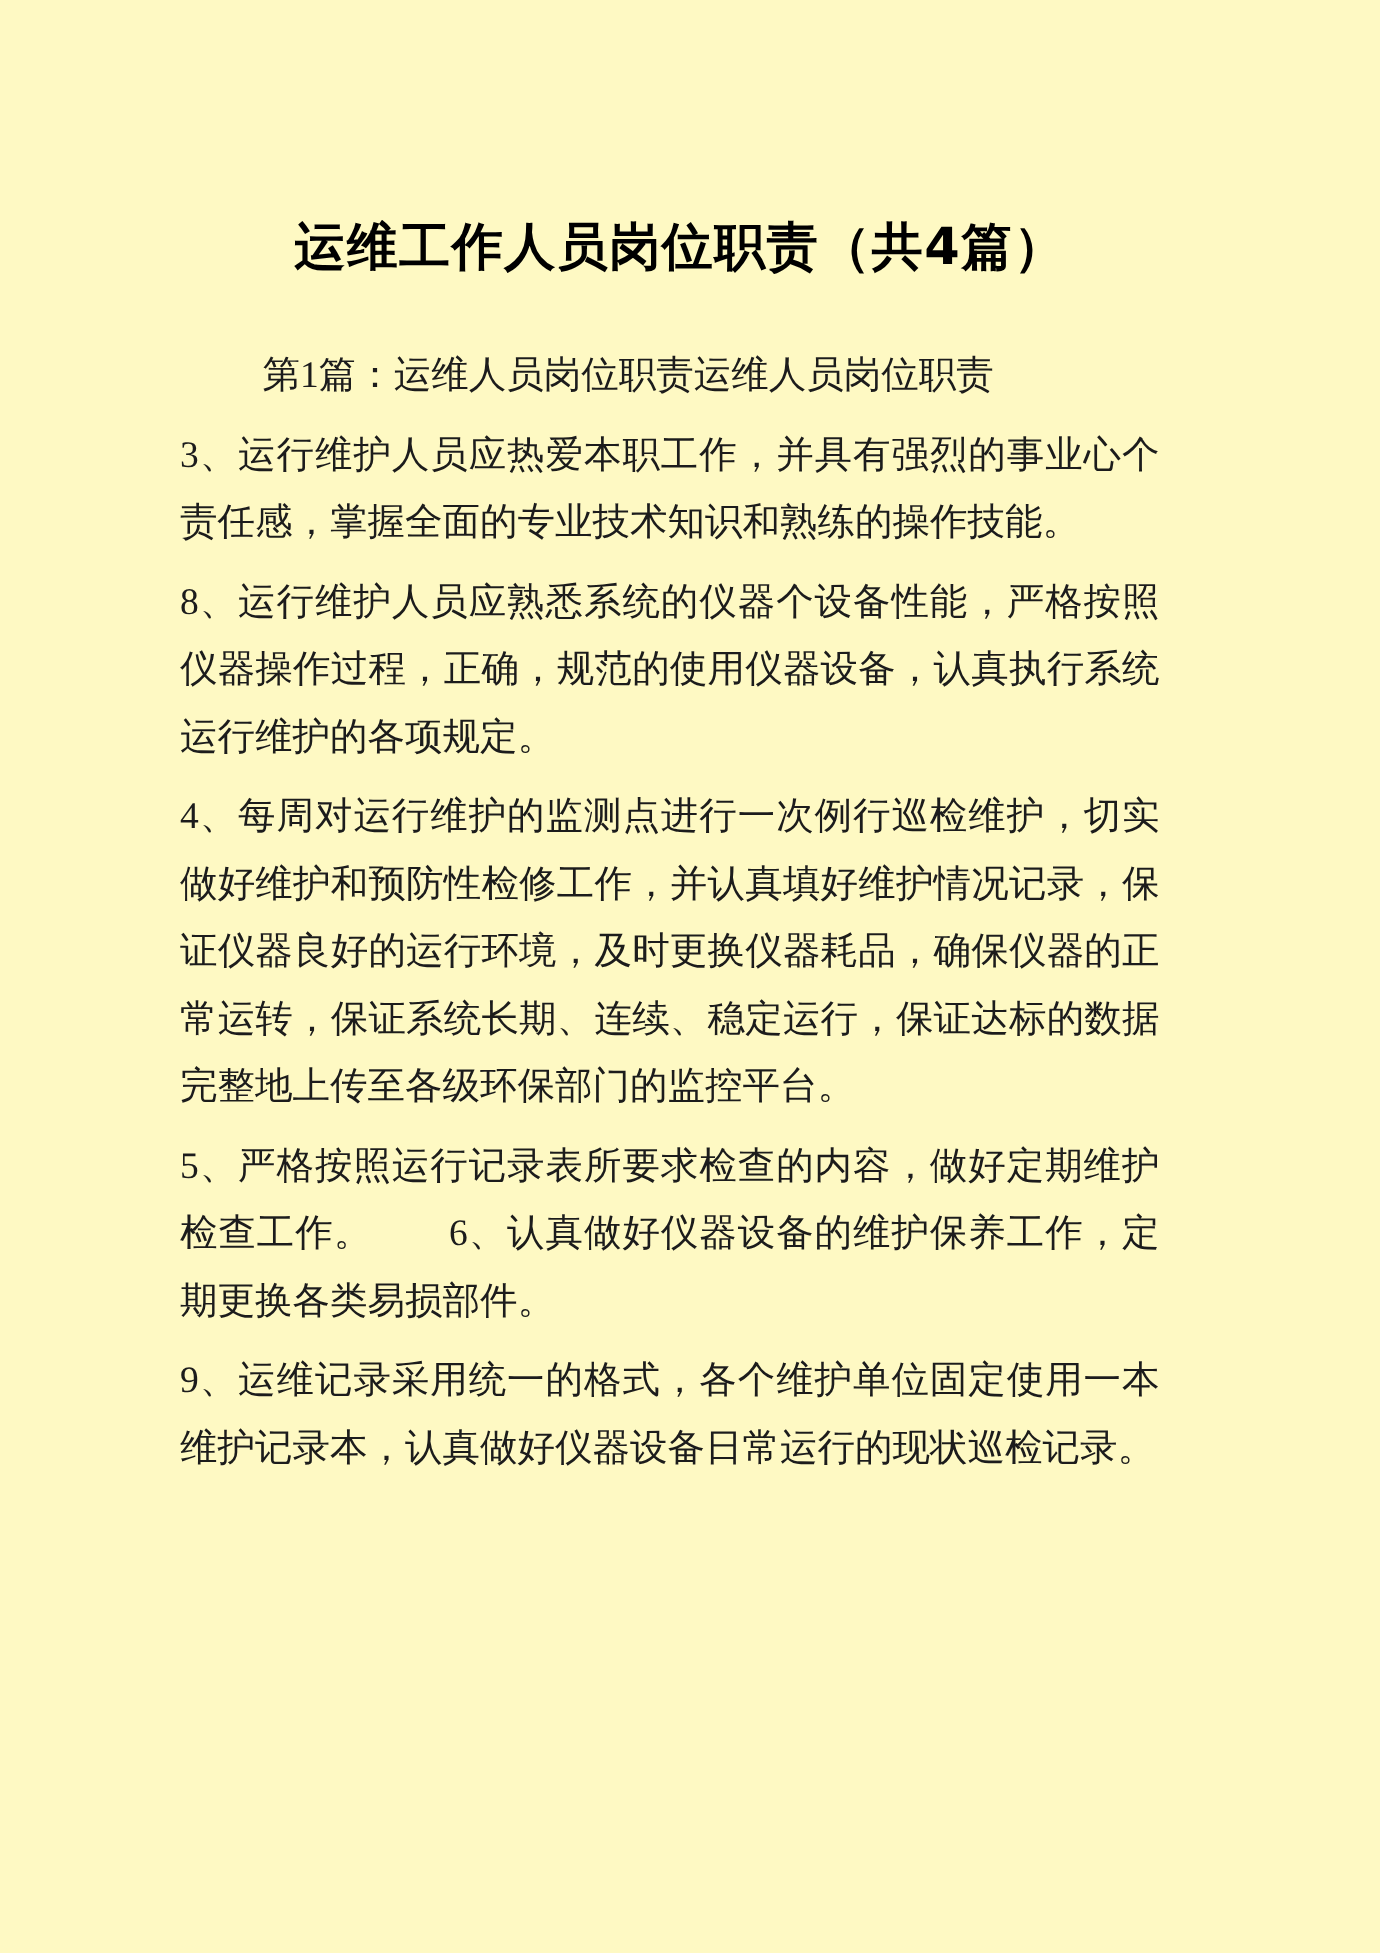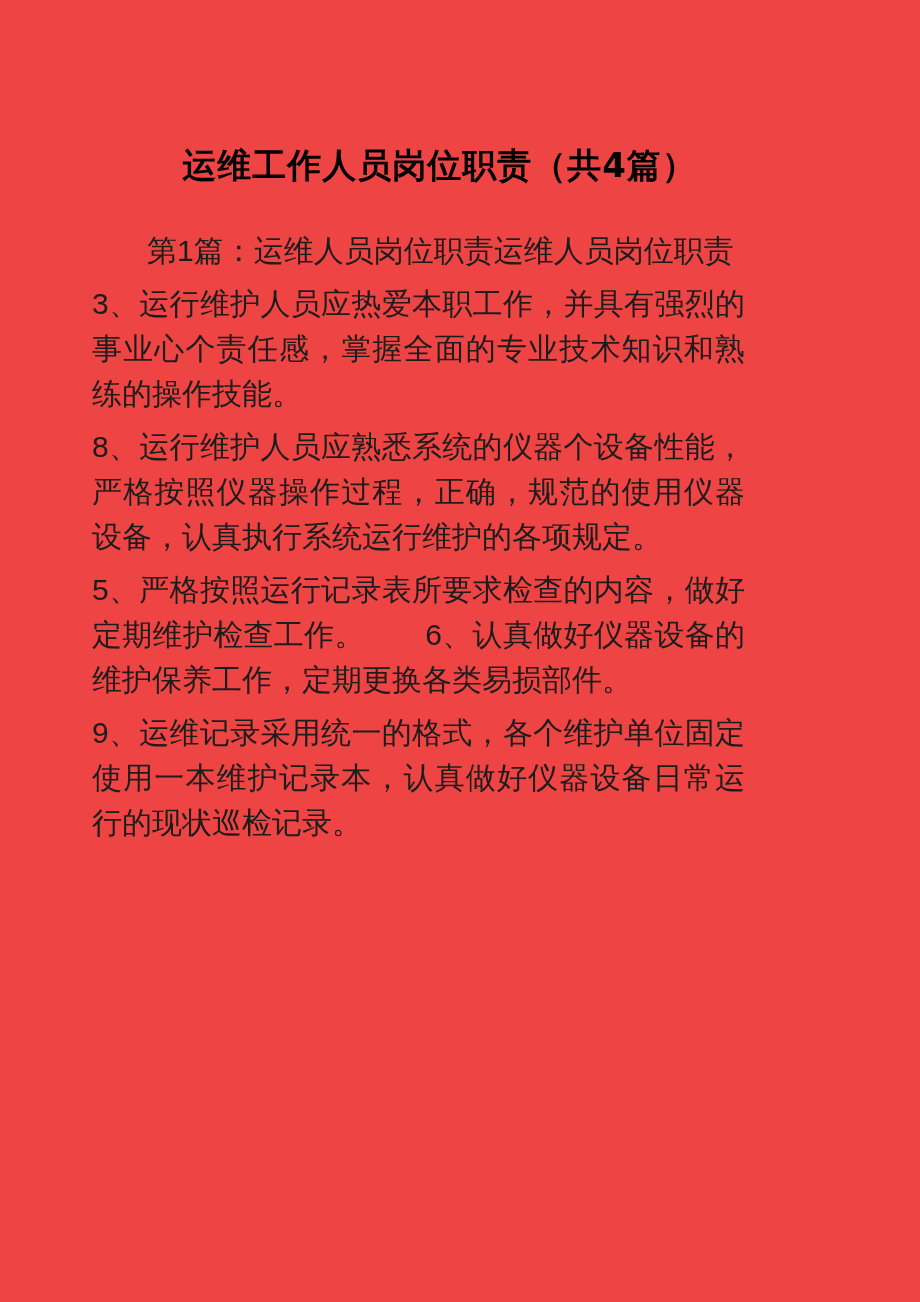--- a/index.html
+++ b/index.html
@@ -9,40 +9,40 @@
   }
   body {
     width: 920px;
     height: 1302px;
     overflow: hidden;
   }
   .page {
     box-sizing: border-box;
     width: 920px;
     height: 1302px;
-    padding: 142px 133px 0 92px;
-    background: #ef4444;
+    padding: 142px 133px 0 120px;
+    background: #fef9c3;
   }
   .doc-title {
     margin: 0 0 40px 0;
     font-family: "DejaVu Sans", "Liberation Sans", sans-serif;
     font-weight: 700;
     font-size: 34px;
     line-height: 46px;
     letter-spacing: 1px;
     text-align: center;
     color: #000000;
   }
   .doc-body {
     width: 653px;
   }
   .para {
     margin: 0 0 8px 0;
-    font-family: Liberation Sans, sans-serif;
-    font-size: 30px;
+    font-family: Liberation Serif, serif;
+    font-size: 25px;
     line-height: 45px;
     letter-spacing: 0;
     color: #1c1c1c;
     text-align: justify;
     word-break: break-all;
   }
   .para.section-heading {
     text-indent: 55px;
     text-align: left;
   }
@@ -53,17 +53,18 @@
 </style>
 </head>
 <body>
 
 <div class="page">
   <h1 class="doc-title">运维工作人员岗位职责（共4篇）</h1>
   <div class="doc-body">
       <p class="para section-heading">第1篇：运维人员岗位职责运维人员岗位职责</p>
       <p class="para body">3、运行维护人员应热爱本职工作，并具有强烈的事业心个责任感，掌握全面的专业技术知识和熟练的操作技能。</p>
       <p class="para body">8、运行维护人员应熟悉系统的仪器个设备性能，严格按照仪器操作过程，正确，规范的使用仪器设备，认真执行系统运行维护的各项规定。</p>
+      <p class="para body">4、每周对运行维护的监测点进行一次例行巡检维护，切实做好维护和预防性检修工作，并认真填好维护情况记录，保证仪器良好的运行环境，及时更换仪器耗品，确保仪器的正常运转，保证系统长期、连续、稳定运行，保证达标的数据完整地上传至各级环保部门的监控平台。</p>
       <p class="para body">5、严格按照运行记录表所要求检查的内容，做好定期维护检查工作。　　6、认真做好仪器设备的维护保养工作，定期更换各类易损部件。</p>
       <p class="para body">9、运维记录采用统一的格式，各个维护单位固定使用一本维护记录本，认真做好仪器设备日常运行的现状巡检记录。</p>
       <p class="para spacer"></p>
     </div>
 </div>
 
 </body></html>

